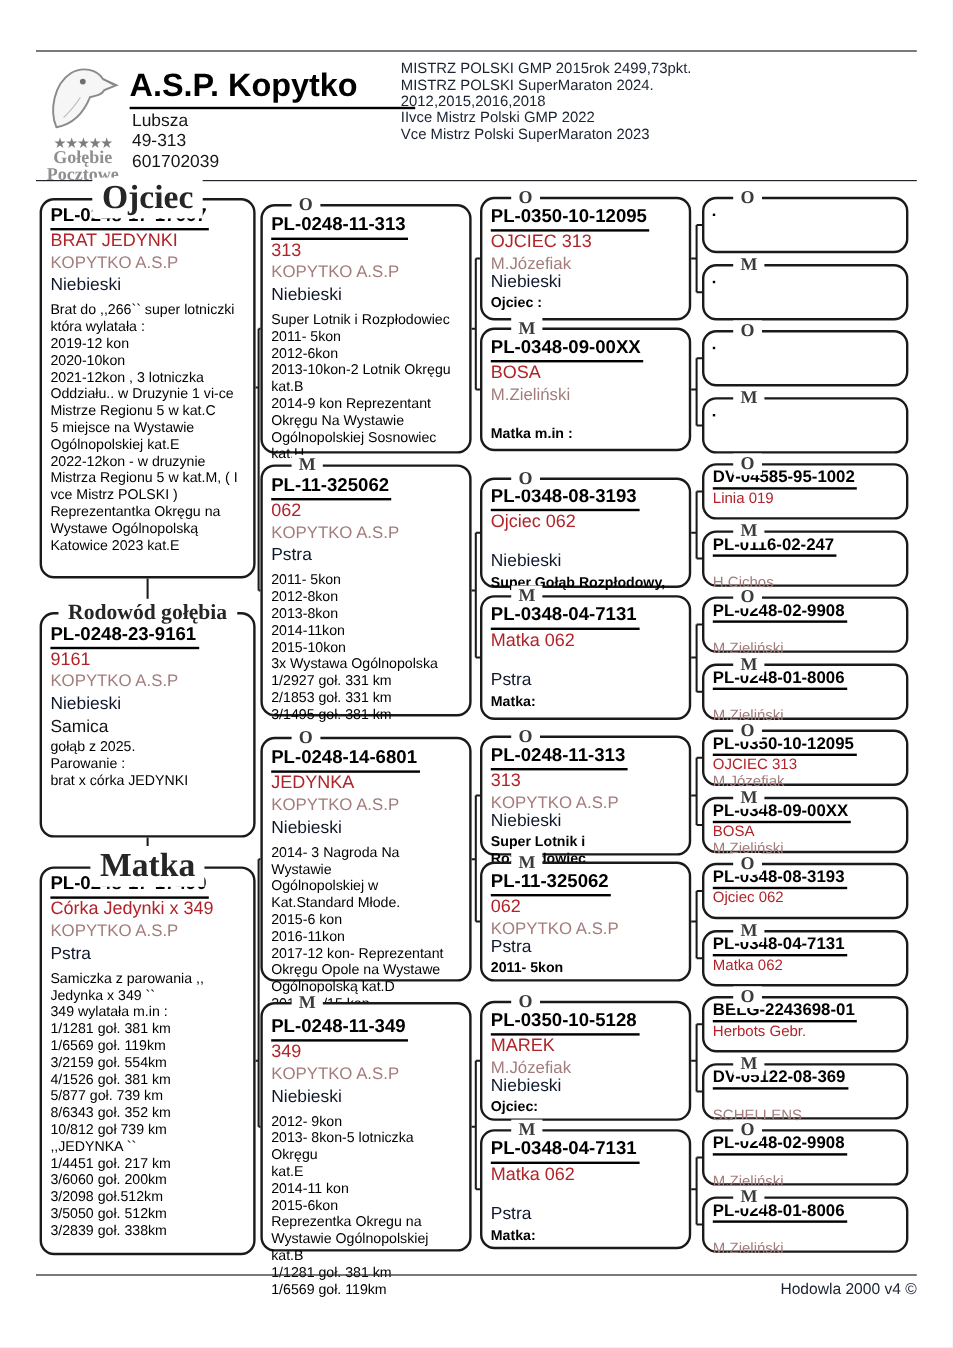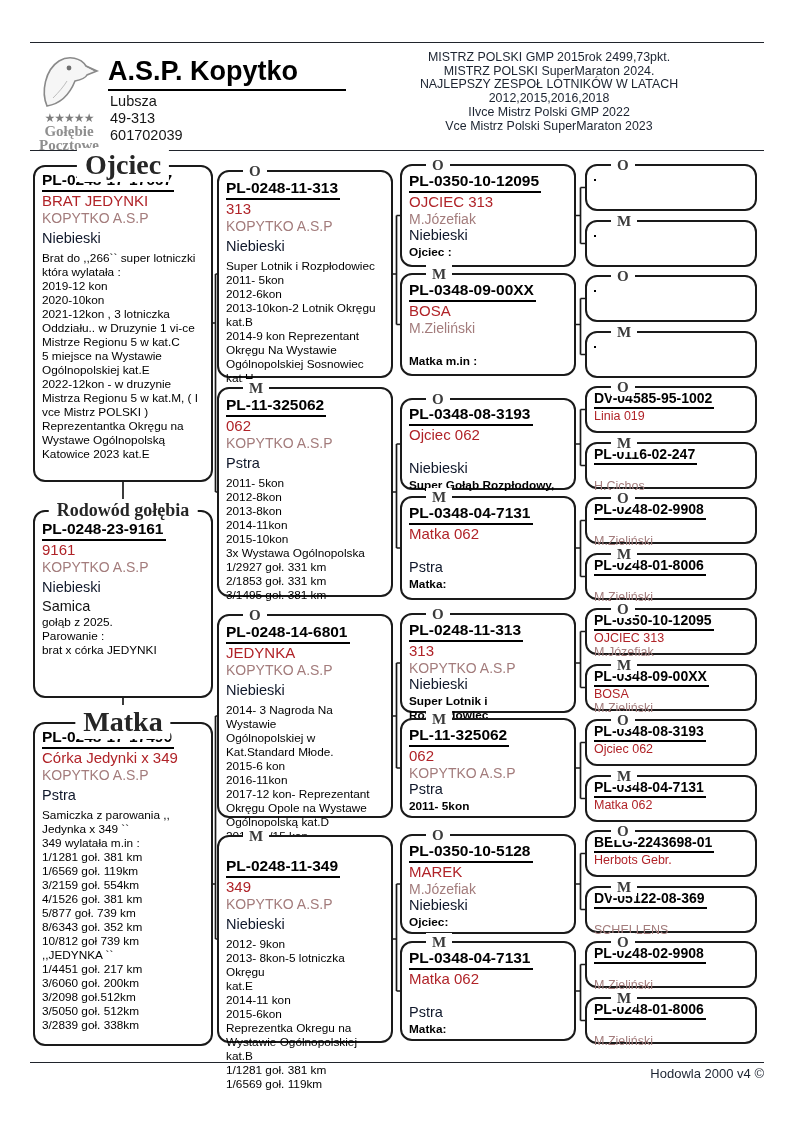--- a/index.html
+++ b/index.html
@@ -8,21 +8,21 @@
   .rule{position:absolute;left:30px;right:30px;border-top:1.6px solid #20242c;}
 
   
   .logo{position:absolute;left:34px;top:52px;width:70px;text-align:center;}
   .logo .stars{font-size:12px;letter-spacing:-1px;color:#7d7d7d;line-height:12px;}
   .logo .lname{font-family:"Liberation Serif", serif;font-weight:bold;font-size:15px;
                color:#8f8f8f;line-height:14px;}
   .main-title{position:absolute;left:108px;top:56px;font-size:27px;font-weight:bold;
               color:#000;border-bottom:2.4px solid #000;padding:0 48px 3px 0;line-height:30px;}
   .address{position:absolute;left:110px;top:93px;font-size:14.5px;line-height:17.2px;color:#151515;}
-  .achieve{position:absolute;right:30px;top:51px;width:430px;text-align:center;
+  .achieve{position:absolute;right:30px;top:51px;width:430px;text-align:left;
            font-size:12.4px;line-height:13.7px;color:#1b2330;}
   .footer-text{position:absolute;right:30px;top:1066px;font-size:13px;color:#1b2330;}
 
   
   .box{position:absolute;background:#fff;border:2px solid #1a1a1a;border-radius:12px;
        box-sizing:border-box;padding:4px 6px 3px 7px;}
   .c1{left:33px;width:180px;}
   .c2{left:217px;width:176px;}
   .c3{left:400px;width:176px;}
   .c4{left:585px;width:172px;height:47px;padding-top:2px;}
@@ -76,21 +76,20 @@
 
   <div class="address">
     <div>Lubsza</div>
     <div>49-313</div>
     <div>601702039</div>
   </div>
 
   <div class="achieve">
     <div>MISTRZ POLSKI GMP 2015rok 2499,73pkt.</div>
     <div>MISTRZ POLSKI SuperMaraton 2024.</div>
-    <div>NAJLEPSZY ZESPOŁ LOTNIKÓW W LATACH</div>
     <div>2012,2015,2016,2018</div>
     <div>IIvce Mistrz Polski GMP 2022</div>
     <div>Vce Mistrz Polski SuperMaraton 2023</div>
   </div>
 
   <div class="rule" style="top:150px"></div>
 
   <svg class="connect" width="794" height="1123">
     <path d="M213,323 H215.5 M215.5,274 V492 M215.5,274 H217 M215.5,492 H217" stroke="#1a1a1a" stroke-width="1.7" fill="none"></path>
     <path d="M213,884 H215.5 M215.5,716 V939 M215.5,716 H217 M215.5,939 H217" stroke="#1a1a1a" stroke-width="1.7" fill="none"></path>
@@ -211,21 +210,21 @@
 Kat.Standard Młode.
 2015-6 kon
 2016-11kon
 2017-12 kon- Reprezentant
 Okręgu Opole na Wystawe
 Ogólnopolską kat.D
 2018-15/15 kon.</div>
   </div>
   <div class="box c2" style="top:835px;height:208px">
     <span class="om">M</span>
-    <div class="row" style="margin-top:16px"><span class="ring">PL-0248-11-349</span></div>
+    <div class="row" style="margin-top:6px"><span class="ring">PL-0248-11-349</span></div>
     <div class="name">349</div>
     <div class="breeder">KOPYTKO A.S.P</div>
     <div class="colorline">Niebieski</div>
     <div class="desc">2012- 9kon
 2013- 8kon-5 lotniczka Okręgu
 kat.E
 2014-11 kon
 2015-6kon
 Reprezentka Okregu na
 Wystawie Ogólnopolskiej kat.B

